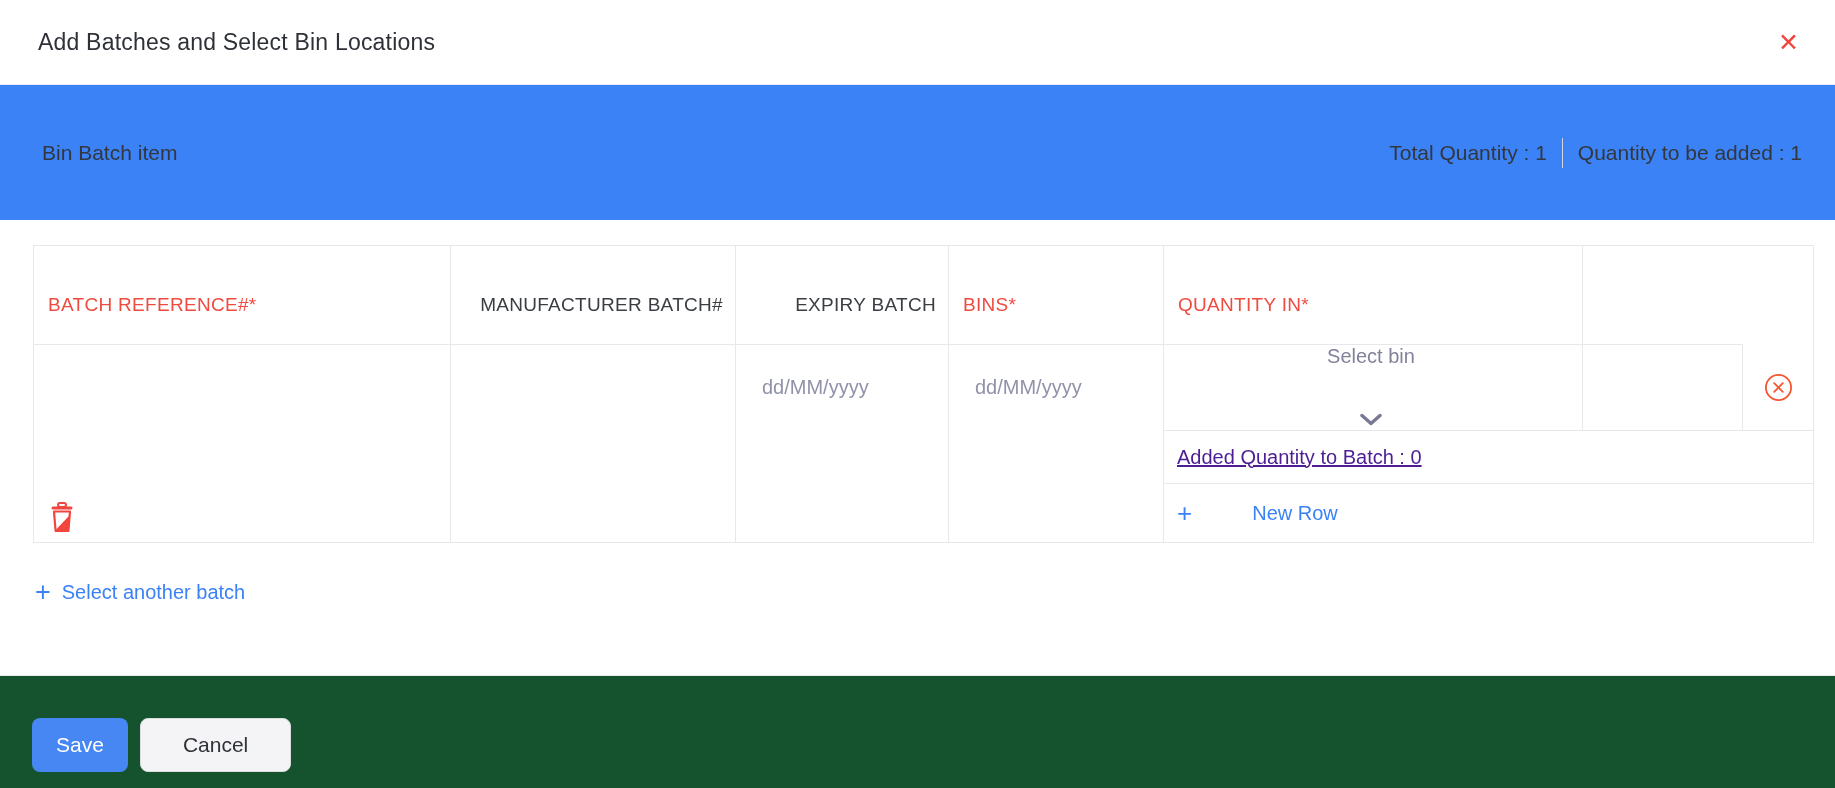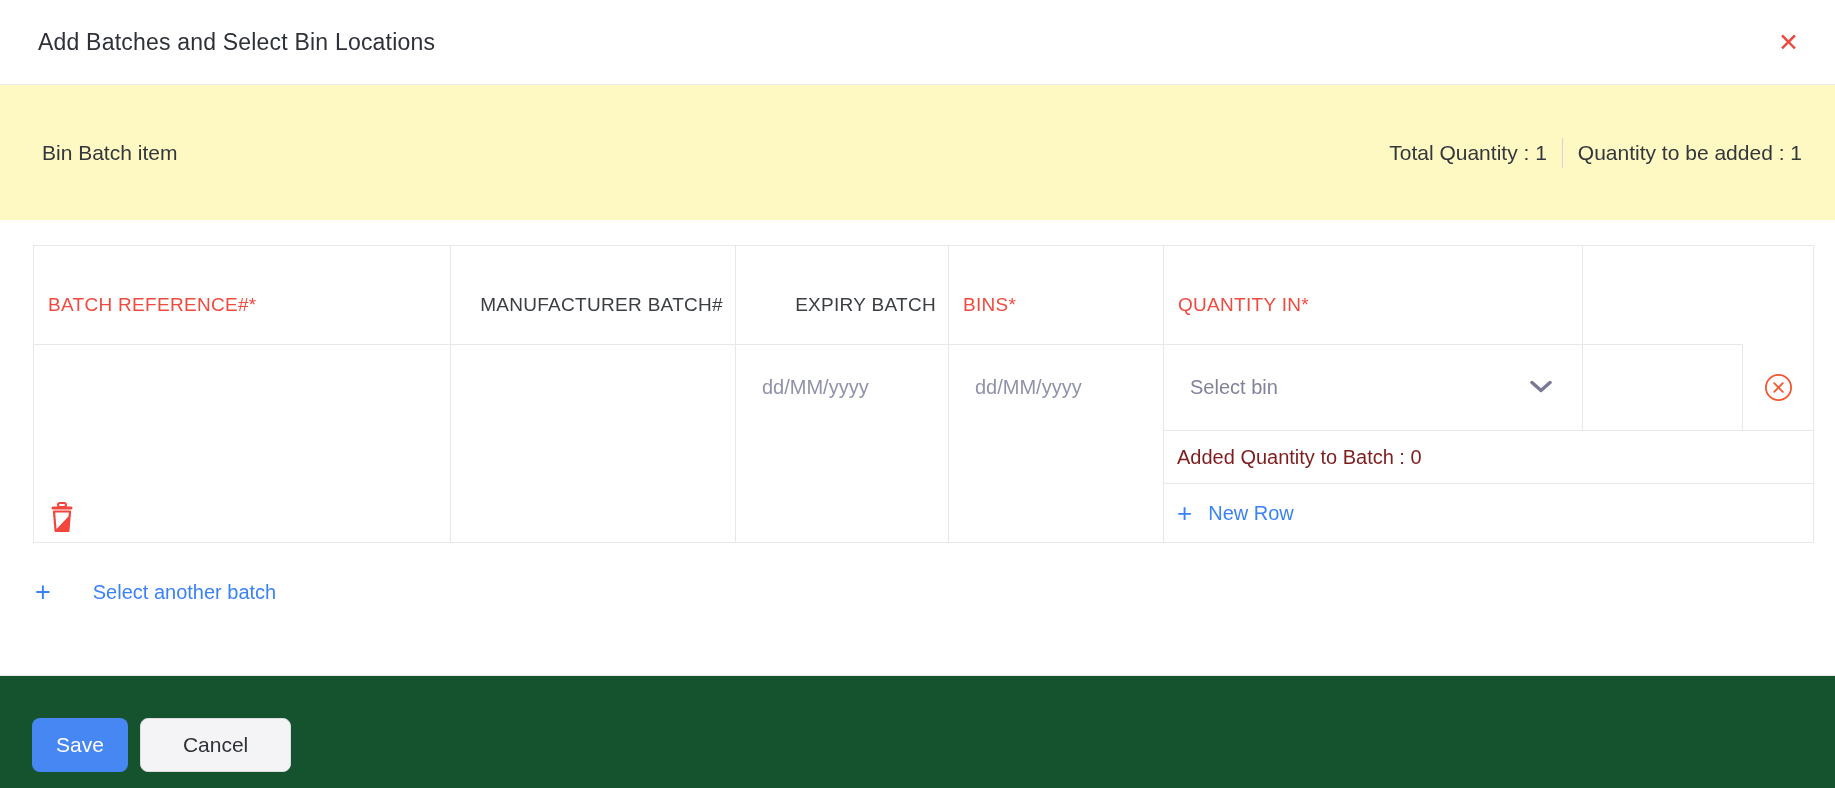--- a/index.html
+++ b/index.html
@@ -24,21 +24,21 @@
     margin-left: auto;
     border: none; background: transparent;
     color: #f0463d; font-size: 25px; line-height: 1;
     cursor: pointer; padding: 4px 6px;
     font-family: inherit;
   }
 
   
   .item-strip {
     height: 135px;
-    background: #fef9c3;
+    background: #3b82f6;
     display: flex; align-items: center;
     padding: 0 33px 0 42px;
   }
   .item-name { font-size: 21px; color: #33373d; }
   .summary-group {
     margin-left: auto;
     display: flex; align-items: center; gap: 15px;
     font-size: 21px; color: #33373d;
   }
   .vdiv { width: 1px; height: 30px; background: #d3d3da; }
@@ -85,58 +85,58 @@
     border: none; outline: none; background: transparent;
     font-family: inherit; font-size: 20px; color: #33373d;
   }
   .fill-input { width: 100%; height: 100%; padding: 12px 14px; }
   .date-input { width: 100%; height: 34px; padding: 0; }
   .date-input::placeholder, .fill-input::placeholder { color: #9092a9; opacity: 1; }
 
   .cell-bins {
     grid-row: 2; grid-column: 5;
     display: flex; align-items: center; justify-content: space-between;
-    padding: 0 30px 0 26px; cursor: pointer;
+    padding: 0 30px 0 26px; cursor: pointer; flex-direction: column;
   }
   .bin-placeholder { font-size: 20px; color: #82839b; }
 
   .cell-qty { grid-row: 2; grid-column: 6; }
   .cell-del {
     grid-row: 2; grid-column: 7;
     display: flex; align-items: center; justify-content: center;
   }
   .circle-x-btn { border: none; background: transparent; cursor: pointer; line-height: 0; padding: 2px; }
 
   .cell-added {
     grid-row: 3; grid-column: 5 / 8;
     display: flex; align-items: center;
     padding-left: 13px;
-    font-size: 20px; color: #7f1d1d;
+    font-size: 20px; color: #4c1d95; text-decoration: underline;
   }
   .cell-newrow {
     grid-row: 4; grid-column: 5 / 8;
     display: flex; align-items: center;
     padding-left: 13px;
   }
   .newrow-link {
     border: none; background: transparent; cursor: pointer;
     display: flex; align-items: center; gap: 16px;
     font-family: inherit; color: #3b82f6;
   }
   .newrow-link .plus { font-size: 26px; font-weight: 300; line-height: 1; }
-  .newrow-link .lbl { font-size: 20px; }
+  .newrow-link .lbl { font-size: 20px; margin-left: 44px; }
 
   .add-batch-row { margin: 36px 0 0 2px; }
   .add-batch-link {
     border: none; background: transparent; cursor: pointer;
     display: flex; align-items: center; gap: 11px;
     font-family: inherit; color: #3b82f6;
   }
   .add-batch-link .plus { font-size: 27px; font-weight: 300; line-height: 1; }
-  .add-batch-link .lbl { font-size: 20px; margin-left: 31px; }
+  .add-batch-link .lbl { font-size: 20px; }
 
   
   .modal-footer {
     position: absolute; left: 0; bottom: 0;
     width: 1835px; height: 113px;
     border-top: 1px solid #ebebef;
     background: #14532d;
     display: flex; align-items: flex-start; gap: 12px;
     padding: 42px 0 0 32px;
   }

